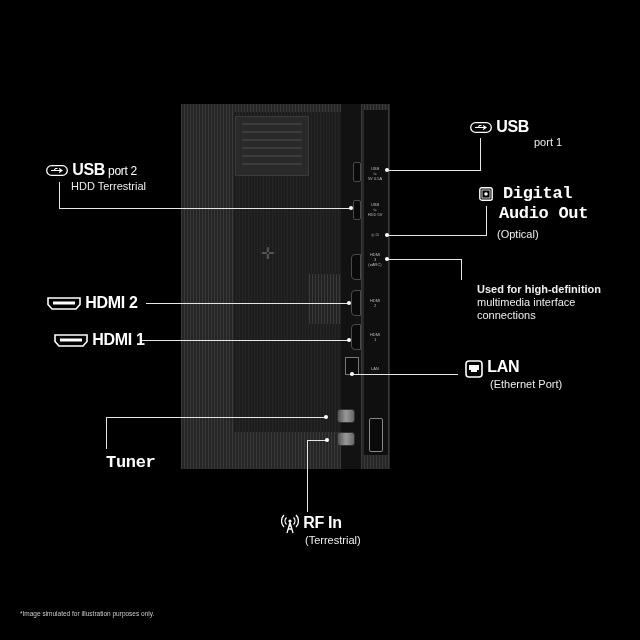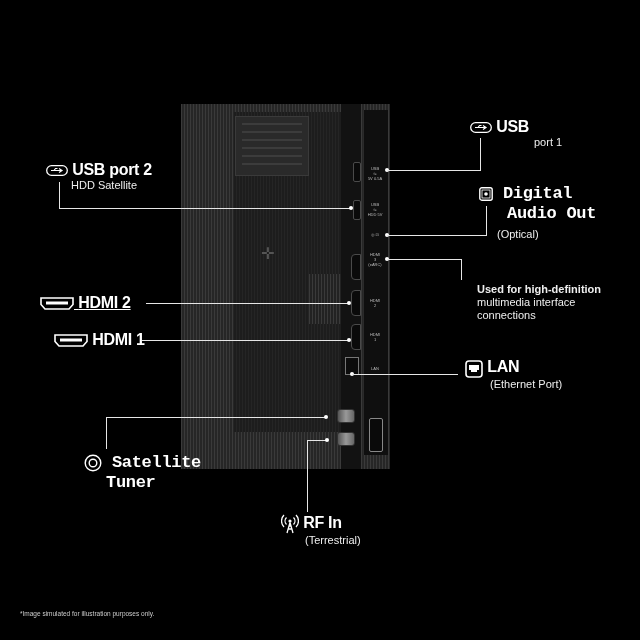--- a/index.html
+++ b/index.html
@@ -30,21 +30,21 @@
   .lan-box { position:absolute; background:#0c0c0c; border:1px solid #777; }
 
   
   .line { position:absolute; background:#e6e6e6; }
   .dot { position:absolute; width:4px; height:4px; border-radius:50%; background:#fff; }
 
   
   .title { font-weight:bold; font-size:16px; line-height:18px; white-space:nowrap; letter-spacing:-0.3px; }
   .title-lg { font-weight:bold; font-size:17px; line-height:20px; white-space:nowrap; letter-spacing:-0.3px;font-family:Liberation Mono, monospace; }
   .sub { font-size:11px; line-height:13px; color:#eee; white-space:nowrap; }
-  .inline-sub { font-size:16px; font-weight:bold;margin-top:8px; }
+  .inline-sub { font-size:12px; font-weight:normal;margin-top:8px; }
   .icon { display:inline-block; vertical-align:middle; }
   .disclaimer { left:20px; top:610px; font-size:6.5px; color:#ccc; white-space:nowrap; }
 </style>
 </head>
 <body>
 
 <div class="abs panel">
   <div class="abs inner"></div>
   <div class="abs label-box">
       <i></i>
@@ -122,21 +122,21 @@
 <div class="line" style="left:307px;top:440px;width:1px;height:72px;"></div>
 
 <div class="abs" style="left:46px;top:161px;">
   <div class="title">
     <svg class="icon" width="22" height="11" viewBox="0 0 22 11">
         <rect x="0.7" y="0.7" width="20.6" height="9.6" rx="4.8" fill="none" stroke="#fff" stroke-width="1.3"></rect>
         <path d="M5 5.5h11M13 3.5l3 2-3 2M8 5.5l1.5-2h2" stroke="#fff" stroke-width="1.2" fill="none"></path>
       </svg>
     <span>USB</span><span class="inline-sub"> port 2</span>
   </div>
-  <div class="sub" style="margin-left:25px;">HDD Satellite</div>
+  <div class="sub" style="margin-left:25px;">HDD Terrestrial</div>
 </div>
 
 <div class="abs" style="left:470px;top:118px;">
   <div class="title">
     <svg class="icon" width="22" height="11" viewBox="0 0 22 11">
         <rect x="0.7" y="0.7" width="20.6" height="9.6" rx="4.8" fill="none" stroke="#fff" stroke-width="1.3"></rect>
         <path d="M5 5.5h11M13 3.5l3 2-3 2M8 5.5l1.5-2h2" stroke="#fff" stroke-width="1.2" fill="none"></path>
       </svg>
     <span>USB</span>
   </div>
@@ -145,31 +145,31 @@
 
 <div class="abs" style="left:479px;top:184px;">
   <div class="title-lg">
     <svg class="icon" width="14" height="14" viewBox="0 0 14 14">
         <rect x="0.8" y="0.8" width="12.4" height="12.4" rx="2" fill="none" stroke="#fff" stroke-width="1.4"></rect>
         <rect x="3" y="3" width="8" height="8" fill="none" stroke="#fff" stroke-width="0.8"></rect>
         <circle cx="7" cy="7" r="1.8" fill="#fff"></circle>
       </svg>
     <span>Digital</span>
   </div>
-  <div class="title-lg" style="margin-left:28px;">Audio Out</div>
+  <div class="title-lg" style="margin-left:20px;">Audio Out</div>
   <div class="sub" style="margin-left:18px;margin-top:4px;">(Optical)</div>
 </div>
 
 <div class="abs" style="left:440px;top:280px;">
   <div class="sub" style="margin-left:37px;margin-top:3px;font-weight:bold;">Used for high-definition</div>
   <div class="sub" style="margin-left:37px;">multimedia interface</div>
   <div class="sub" style="margin-left:37px;">connections</div>
 </div>
 
-<div class="abs" style="left:40px;top:294px;text-decoration:underline;">
+<div class="abs" style="left:47px;top:294px;">
   <div class="title">
     <svg class="icon" width="34" height="13" viewBox="0 0 34 13">
         <path d="M1 1h32v6.5l-4 4.5H5L1 7.5z" fill="none" stroke="#fff" stroke-width="1.6"></path>
         <rect x="6" y="4.5" width="22" height="3" fill="#fff"></rect>
       </svg>
     <span>HDMI 2</span>
   </div>
 </div>
 
 <div class="abs" style="left:54px;top:331px;">
@@ -187,27 +187,20 @@
     <svg class="icon" width="18" height="18" viewBox="0 0 18 18" style="vertical-align:-6px;">
         <rect x="1" y="1" width="16" height="16" rx="3" fill="none" stroke="#fff" stroke-width="1.6"></rect>
         <path d="M4 5h10v5h-2v2H6v-2H4z" fill="#fff"></path>
       </svg>
     <span>LAN</span>
   </div>
   <div class="sub" style="margin-left:25px;">(Ethernet Port)</div>
 </div>
 
 <div class="abs" style="left:84px;top:453px;">
-  <div class="title-lg">
-    <svg class="icon" width="18" height="18" viewBox="0 0 18 18">
-        <circle cx="9" cy="9" r="7.8" fill="none" stroke="#fff" stroke-width="1.4"></circle>
-        <circle cx="9" cy="9" r="3.8" fill="none" stroke="#fff" stroke-width="1.4"></circle>
-      </svg>
-    <span>Satellite</span>
-  </div>
   <div class="title-lg" style="margin-left:22px;">Tuner</div>
 </div>
 
 <div class="abs" style="left:281px;top:514px;">
   <div class="title">
     <svg class="icon" width="18" height="20" viewBox="0 0 18 20">
         <circle cx="9" cy="7" r="1.6" fill="#fff"></circle>
         <path d="M5.5 10.5a5 5 0 0 1 0-7M12.5 3.5a5 5 0 0 1 0 7M3 13a8.5 8.5 0 0 1 0-12M15 1a8.5 8.5 0 0 1 0 12" fill="none" stroke="#fff" stroke-width="1.3"></path>
         <path d="M9 8.5L6 19M9 8.5L12 19M7 15h4M7.7 12h2.6" stroke="#fff" stroke-width="1.3" fill="none"></path>
       </svg>

